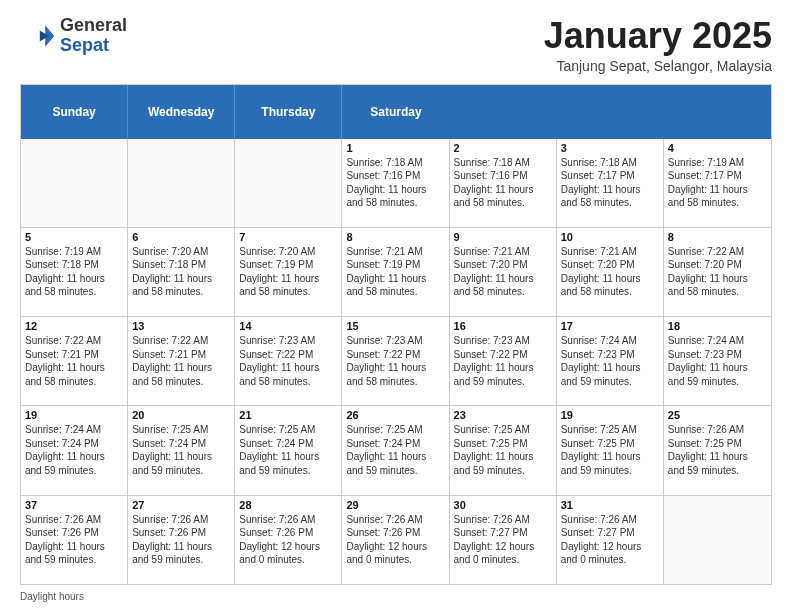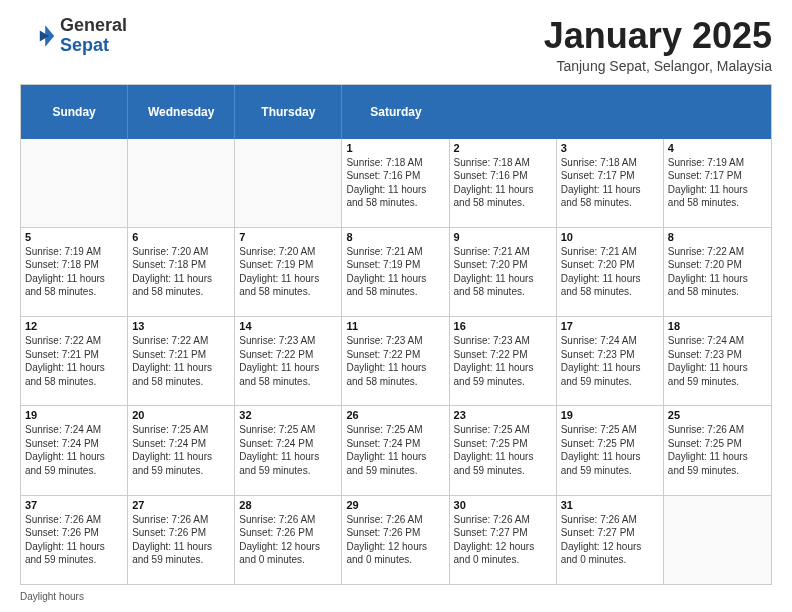--- a/index.html
+++ b/index.html
@@ -228,21 +228,21 @@
 Sunset: 7:21 PM
 Daylight: 11 hours and 58 minutes.</div>
           </div>
           <div class="cal-cell">
             <div class="day-num">14</div>
             <div class="cell-text" style="white-space: pre-line;">Sunrise: 7:23 AM
 Sunset: 7:22 PM
 Daylight: 11 hours and 58 minutes.</div>
           </div>
           <div class="cal-cell">
-            <div class="day-num">11</div>
+            <div class="day-num">15</div>
             <div class="cell-text" style="white-space: pre-line;">Sunrise: 7:23 AM
 Sunset: 7:22 PM
 Daylight: 11 hours and 58 minutes.</div>
           </div>
           <div class="cal-cell">
             <div class="day-num">16</div>
             <div class="cell-text" style="white-space: pre-line;">Sunrise: 7:23 AM
 Sunset: 7:22 PM
 Daylight: 11 hours and 59 minutes.</div>
           </div>
@@ -266,21 +266,21 @@
 Sunset: 7:24 PM
 Daylight: 11 hours and 59 minutes.</div>
           </div>
           <div class="cal-cell">
             <div class="day-num">20</div>
             <div class="cell-text" style="white-space: pre-line;">Sunrise: 7:25 AM
 Sunset: 7:24 PM
 Daylight: 11 hours and 59 minutes.</div>
           </div>
           <div class="cal-cell">
-            <div class="day-num">32</div>
+            <div class="day-num">21</div>
             <div class="cell-text" style="white-space: pre-line;">Sunrise: 7:25 AM
 Sunset: 7:24 PM
 Daylight: 11 hours and 59 minutes.</div>
           </div>
           <div class="cal-cell">
             <div class="day-num">26</div>
             <div class="cell-text" style="white-space: pre-line;">Sunrise: 7:25 AM
 Sunset: 7:24 PM
 Daylight: 11 hours and 59 minutes.</div>
           </div>

